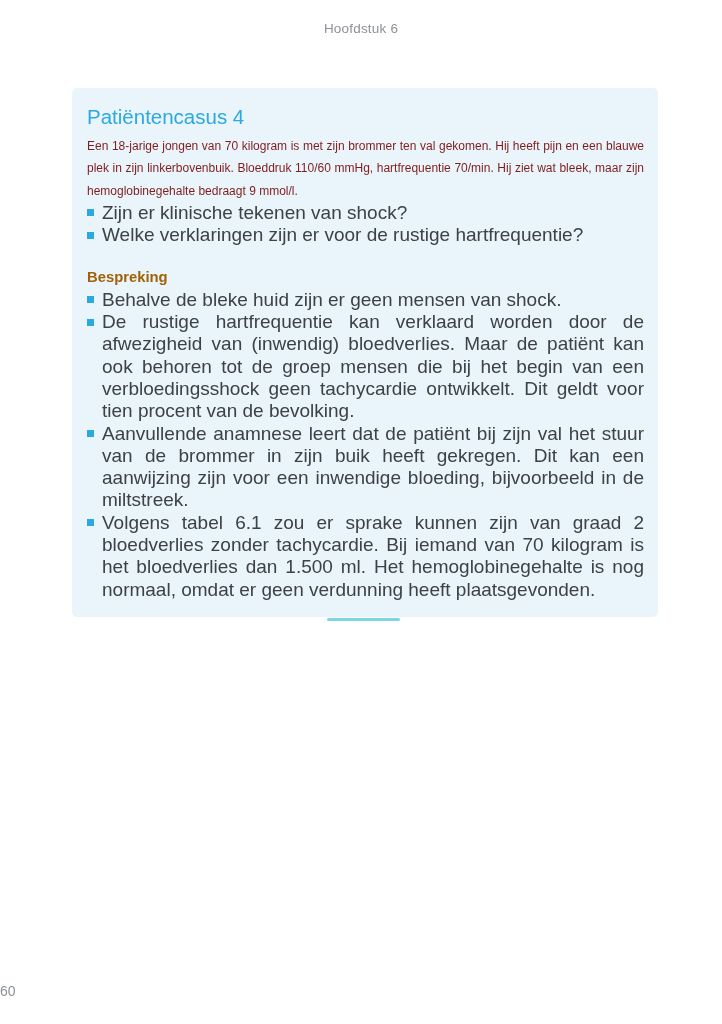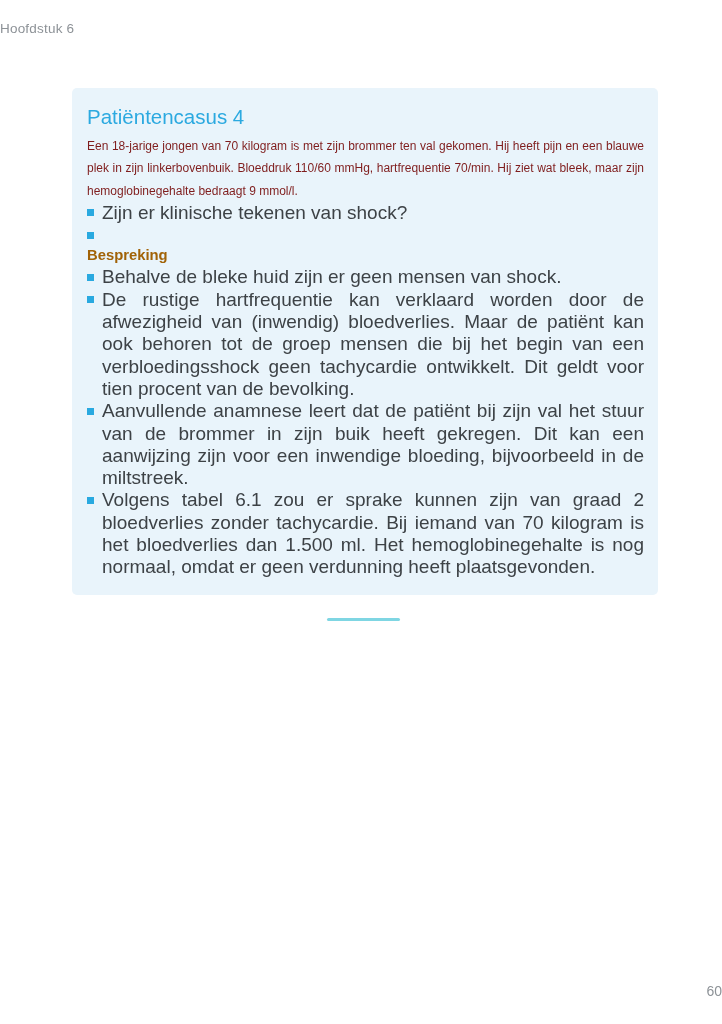--- a/index.html
+++ b/index.html
@@ -10,21 +10,21 @@
     height: 1024px;
     background: #ffffff;
     font-family: "Liberation Sans", "DejaVu Sans", sans-serif;
     overflow: hidden;
   }
   .chapter-header {
     position: absolute;
     top: 21px;
     left: 0;
     width: 100%;
-    text-align: left;
+    text-align: center;
     font-size: 13.5px;
     color: #8d9297;
     letter-spacing: 0.2px;
   }
   .case-box {
     position: absolute;
     left: 72px;
     top: 88px;
     width: 586px;
     min-height: 472px;
@@ -81,21 +81,21 @@
     width: 73px;
     height: 3px;
     background: #7fd6e3;
     border-radius: 2px;
   }
   .page-footer {
     position: absolute;
     top: 983px;
     left: 0;
     width: 100%;
-    text-align: right;
+    text-align: left;
     font-size: 14px;
     color: #8d9297;
   }
 </style>
 </head>
 <body>
 
 <div class="page">
 
   <div class="chapter-header">Hoofdstuk 6</div>
@@ -109,20 +109,21 @@
     <ul class="bullet-list">
       <li>
         <span class="sq"></span>
         <span>Zijn er klinische tekenen van shock?</span>
       </li>
       <li>
         <span class="sq"></span>
       </li>
       <li>
         <span class="sq"></span>
+        <span>Welke verklaringen zijn er voor de rustige hartfrequentie?</span>
       </li>
     </ul>
 
     <h2 class="disc-head">Bespreking</h2>
 
     <ul class="bullet-list">
       <li>
         <span class="sq"></span>
         <span>Behalve de bleke huid zijn er geen mensen van shock.</span>
       </li>

